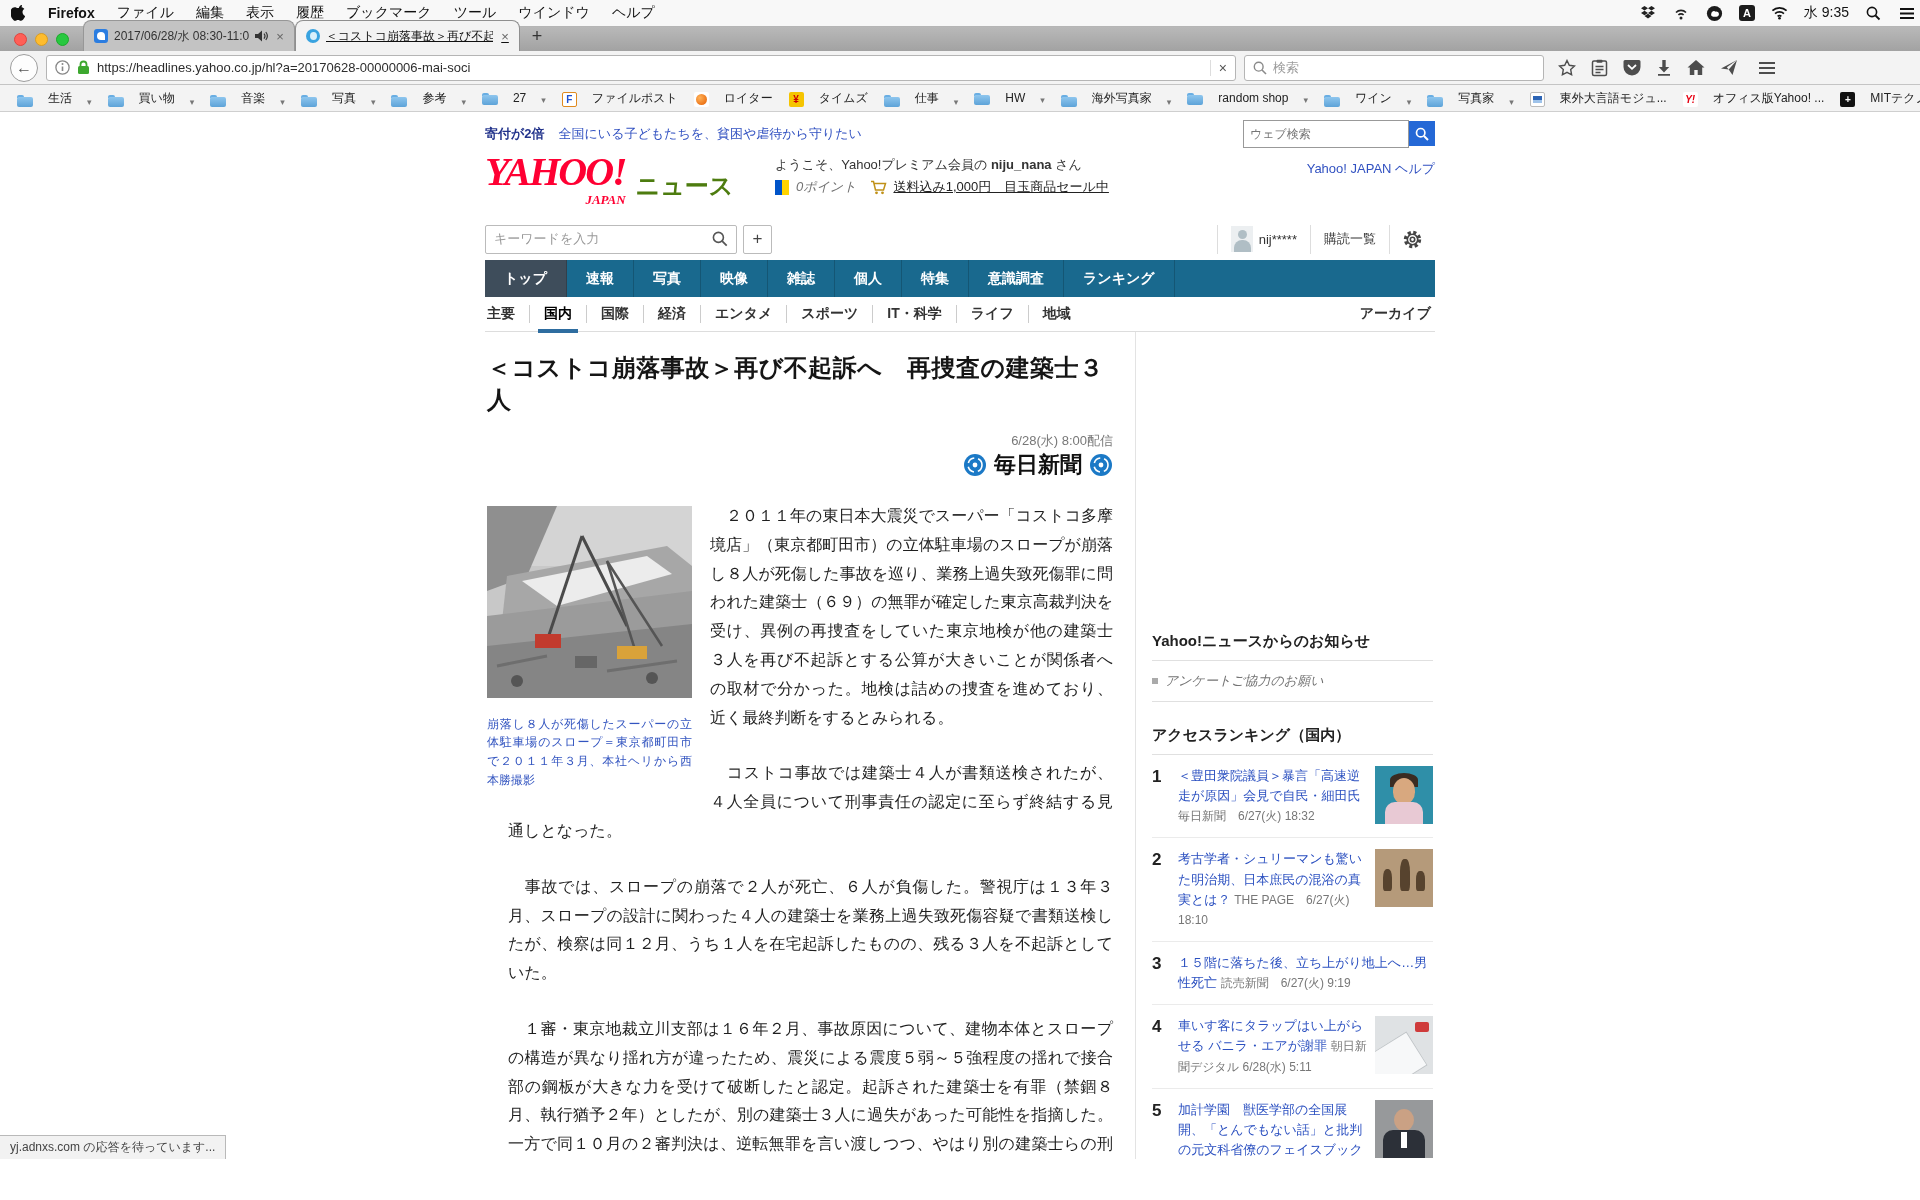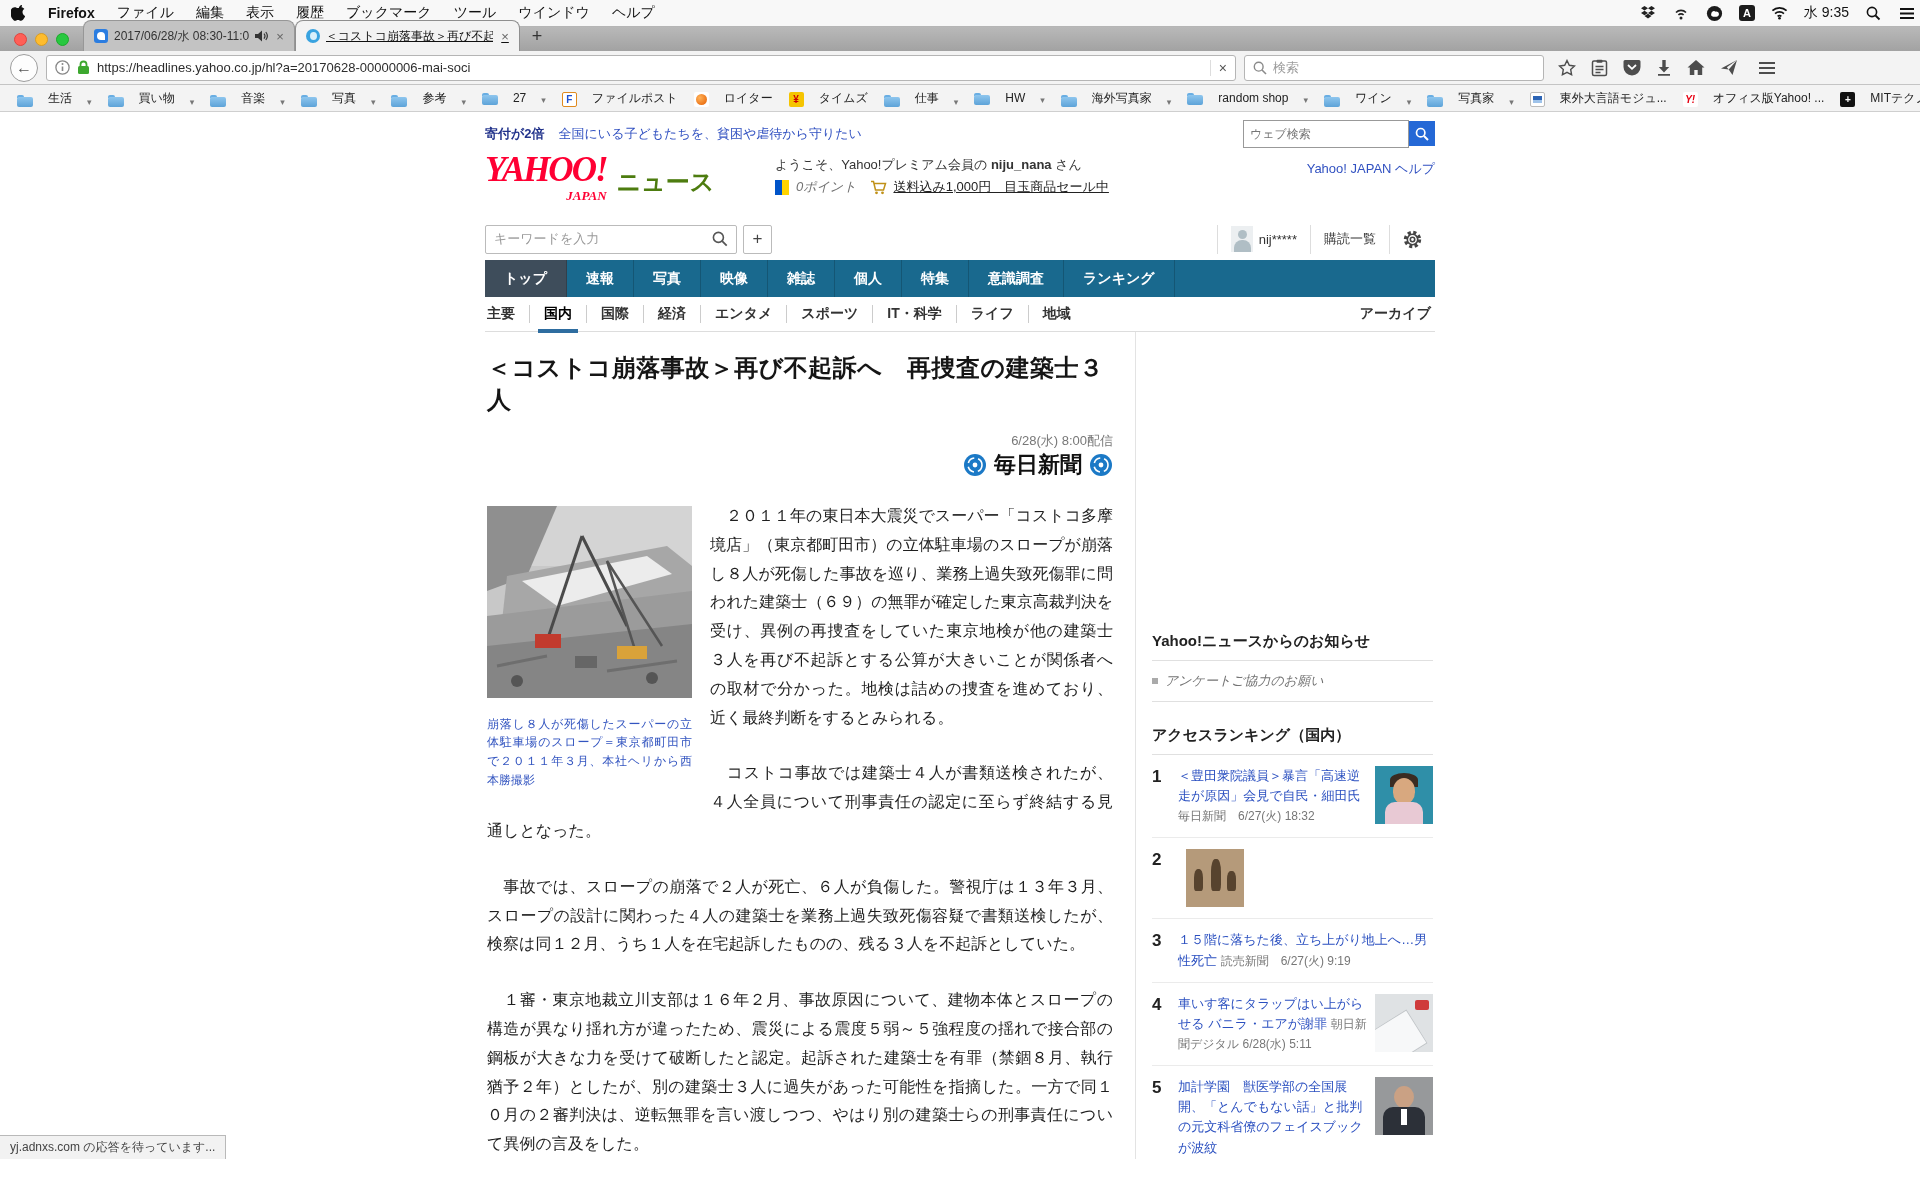--- a/index.html
+++ b/index.html
@@ -90,21 +90,21 @@
   .promo-text { color:#3151c1; font-size:13px; }
   .websearch { margin-left:auto; display:flex; align-items:center; }
   .websearch input { width:166px; height:25px; border:1px solid #999; padding:13px 6px; font-size:12px;
     font-family:inherit; }
   .websearch .ws-btn { width:26px; height:25px; background:#2468d6; display:flex; align-items:center;
     justify-content:center; }
 
   .yj-header { position:relative; height:64px; margin-top:8px; }
   .logo { position:absolute; left:0; top:2px; display:flex; align-items:flex-end; }
   .logo .yh { font-family:"Liberation Serif",serif; font-weight:bold; font-style:italic;
-    color:#ff0033; font-size:35px; letter-spacing:-2px; line-height:0.8; }
+    color:#ff0033; font-size:40px; letter-spacing:-2px; line-height:0.8; }
   .logo .jp { font-family:"Liberation Serif",serif; font-weight:bold; font-style:italic;
     color:#ff0033; font-size:13px; display:block; text-align:right; margin-top:3px; }
   .logo .news { color:#4d7c0f; font-weight:bold; font-size:24px; margin:0 0 6px 10px; }
   .welcome { position:absolute; left:290px; top:2px; font-size:13px; color:#333; }
   .welcome b { font-weight:bold; }
   .points-row { position:absolute; left:290px; top:24px; display:flex; align-items:center; gap:6px;
     font-size:13px; }
   .tpoint { width:15px; height:15px; display:flex; flex:none; }
   .tpoint i { display:block; width:7px; height:15px; } .tpoint .l{background:#0054c9;} .tpoint .r{background:#ffd400;}
   .sale-link { color:#222; text-decoration:underline; }
@@ -140,21 +140,21 @@
   .article { flex:1; padding:20px 22px 0 2px; }
   .art-title { font-size:24px; font-weight:bold; color:#151515; letter-spacing:0.5px; }
   .art-meta { display:flex; align-items:flex-end; margin-top:16px;flex-direction:column; }
   .art-date { font-size:13px; color:#777; }
   .publisher { margin-left:auto; display:flex; align-items:center; gap:7px; }
   .pub-name { font-family:"Liberation Serif",serif; font-weight:bold; font-size:22px; color:#111; }
   .art-body { margin-top:22px; font-size:16px; line-height:1.8; color:#1f1f1f; text-align:justify; }
   .photo-box { float:left; width:205px; margin:4px 18px 6px 0; }
   .photo-frame { width:205px; height:192px; }
   .caption { margin-top:7px; font-size:12px; line-height:1.55; color:#3355c0; }
-  .art-body p { margin-bottom:27px; }
+  .art-body p { margin-bottom:27px;padding-left:21px; }
 
   .sidebar { width:300px; border-left:1px solid #e3e3e3; padding:0 2px 0 16px; }
   .ad-space { height:292px; }
   .sb-h { font-size:15px; font-weight:bold; color:#222; padding:8px 0 9px; border-bottom:1px solid #e0e0e0; }
   .notice-row { display:flex; align-items:center; gap:7px; padding:11px 0; border-bottom:1px solid #e0e0e0;
     font-size:13px; }
   .sq-bullet { width:6px; height:6px; background:#aaa; flex:none; }
   .rank-h { margin-top:16px; border-bottom:1px solid #e0e0e0; }
   .rk-item { display:flex; padding:11px 0; border-bottom:1px solid #ebebeb; }
   .rk-num { width:26px; font-size:17px; font-weight:bold; color:#222; flex:none; padding-top:1px; }
@@ -601,20 +601,22 @@
           <span class="rk-body"><span class="rk-title">＜豊田衆院議員＞暴言「高速逆走が原因」会見で自民・細田氏</span>
             <span class="rk-meta">毎日新聞　6/27(火) 18:32</span></span>
           <span class="rk-thumb th th1">
               <b></b>
               <i></i>
               <u></u>
             </span>
         </div>
         <div class="rk-item">
           <span class="rk-num">2</span>
+          <span class="rk-body"><span class="rk-title">考古学者・シュリーマンも驚いた明治期、日本庶民の混浴の真実とは？</span>
+            <span class="rk-meta">THE PAGE　6/27(火) 18:10</span></span>
           <span class="rk-thumb th th2">
               <i></i>
               <b></b>
               <u></u>
             </span>
         </div>
         <div class="rk-item">
           <span class="rk-num">3</span>
           <span class="rk-body"><span class="rk-title">１５階に落ちた後、立ち上がり地上へ…男性死亡</span>
             <span class="rk-meta">読売新聞　6/27(火) 9:19</span></span>

